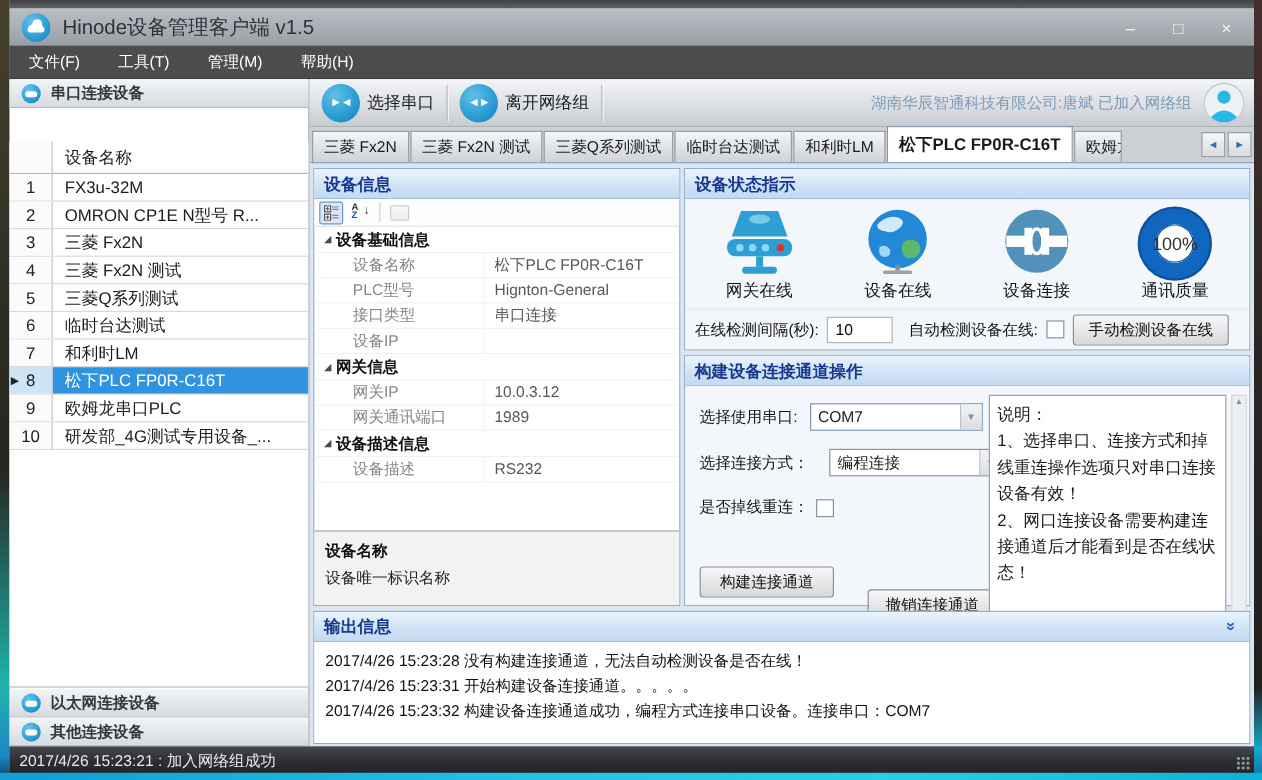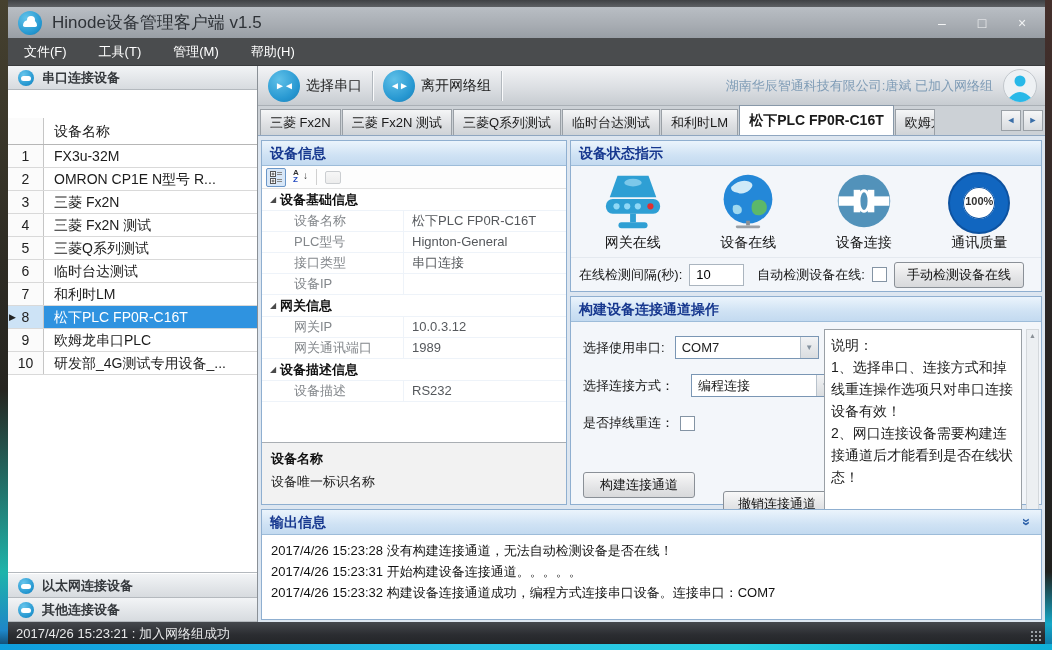--- a/index.html
+++ b/index.html
@@ -138,22 +138,22 @@
   
   #devstatus { left:312px; top:4px; width:472px; height:152px; }
   #devstatus .panel-body { background:#f3f6fa; }
   #ind-row { display:flex; justify-content:space-around; padding:6px 4px 0; }
   .ind { width:108px; text-align:center; }
   .ind svg { display:block; margin:0 auto; }
   .ind .ilbl { font-size:14px; color:#161616; margin-top:2px; }
   .ring { width:58px; height:58px; border-radius:50%; border:13px solid #1166c0;
     box-shadow:0 0 0 2px #0d52a0, inset 0 0 0 1px #0d52a0; margin:2px auto 0;
     position:relative; background:#fff; }
-  .ring span { position:absolute; left:-9px; top:8px; width:50px; font-size:11px;
-    font-weight:bold; color:#333; }
+  .ring span { position:absolute; left:-9px; top:8px; width:50px; font-size:15px;
+    font-weight:normal; color:#333; }
   #detect-row { position:absolute; left:0; right:0; bottom:0; height:34px; display:flex;
     align-items:center; padding:0 8px; gap:7px; border-top:1px solid #e4e9ef; }
   #detect-row .lb { font-size:13px; color:#161616; white-space:nowrap; }
   #interval-input { width:55px; height:22px; border:1px solid #abb5bf; font-size:13px;
     padding-left:6px; font-family:inherit; background:#fff; }
   .cbx { width:15px; height:15px; background:#fff; border:1px solid #8494a4; flex:none; }
   .btn { height:26px; background:linear-gradient(#f8f8f8,#e3e4e6 60%,#d8d9db);
     border:1px solid #8a9097; border-radius:3px; font-size:13px; color:#111;
     padding:0 12px; font-family:inherit; }
 

